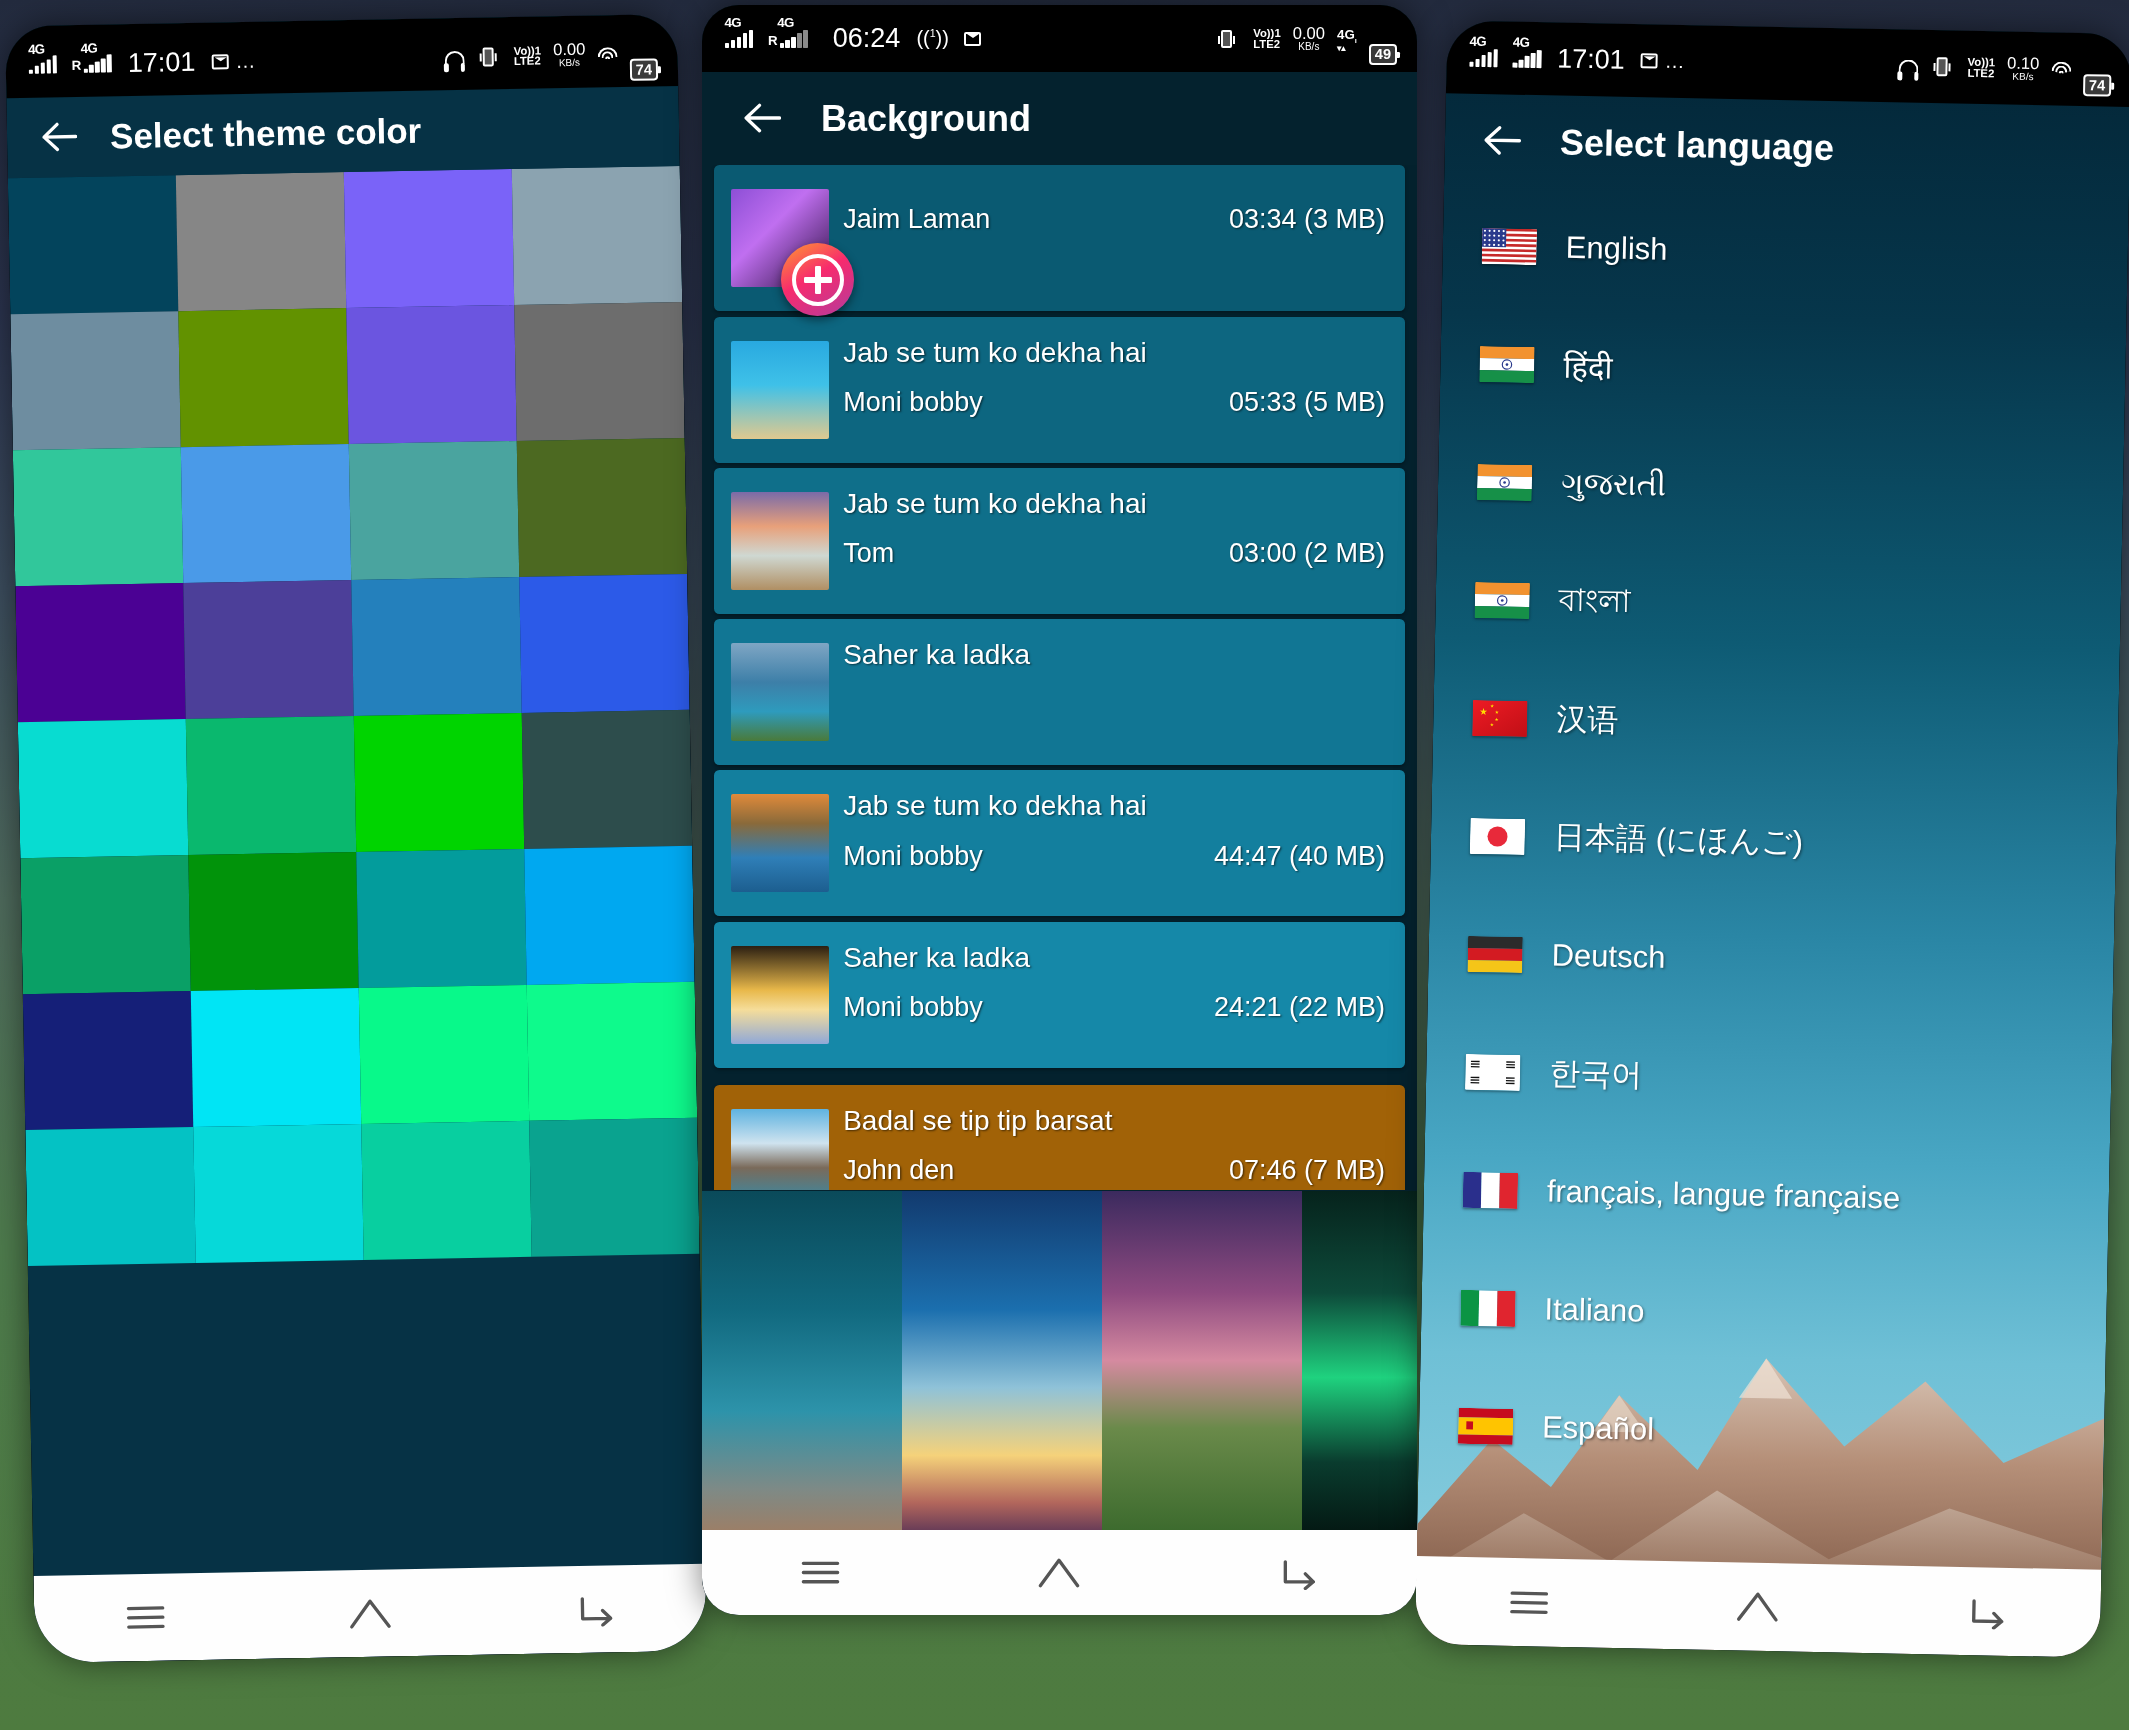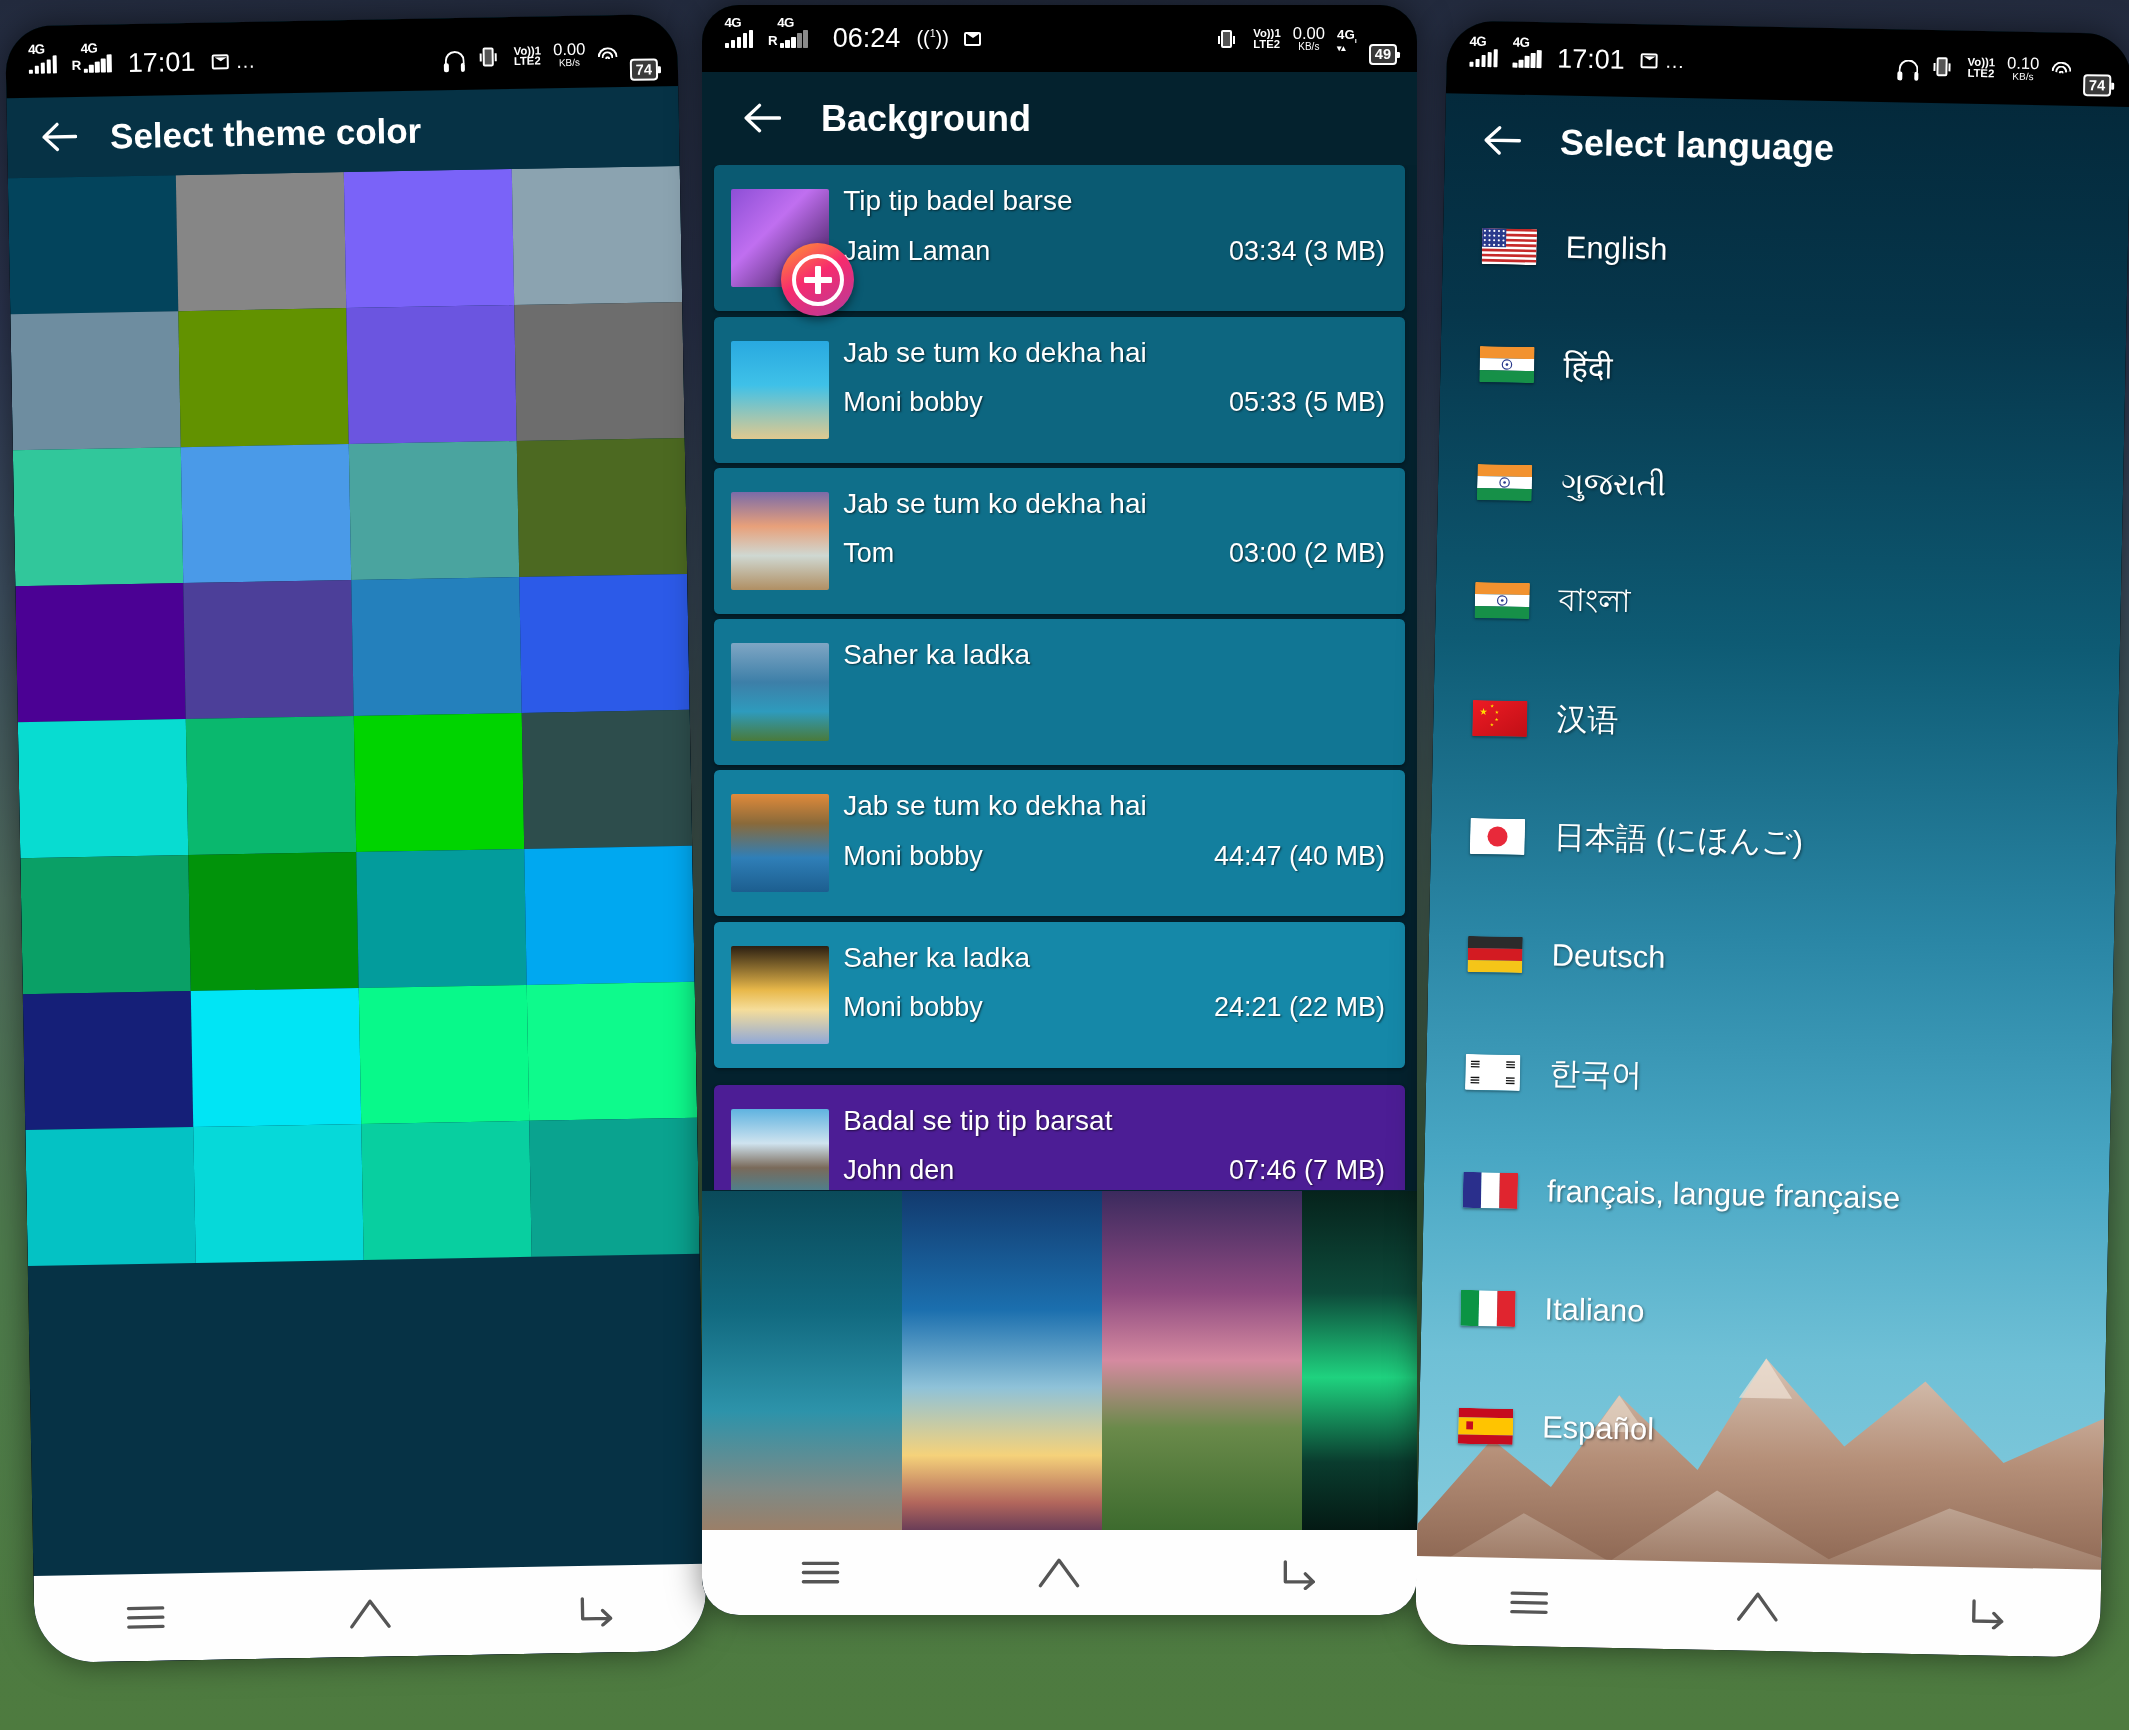--- a/index.html
+++ b/index.html
@@ -372,21 +372,20 @@
             <path d="M26 5 L6 24 L26 43 M6 24 L56 24" stroke="#fff" stroke-width="5" fill="none" stroke-linecap="round" stroke-linejoin="round"></path>
           </svg>
     </span>
     <span class="title">Background</span>
   </div>
 
   <div class="songlist" id="songlist">
         <div class="songrow" style="background: rgb(10, 90, 114);">
           <div class="thumb" style="background:linear-gradient(135deg,#8d4fd6 0%,#c06ff0 40%,#2b1040 100%)"></div>
           <div class="meta">
-            <div class="sname">Tip tip badel barse</div>
             <div class="srow2">
               <span class="sartist">Jaim Laman</span>
               <span class="sdur">03:34  (3 MB)</span>
             </div>
           </div>
         </div>
         <div class="songrow" style="background: rgb(13, 102, 128);">
           <div class="thumb" style="background:linear-gradient(180deg,#29a9e0 0%,#3fc1e8 45%,#dfc98f 100%)"></div>
           <div class="meta">
             <div class="sname">Jab se tum ko dekha hai</div>
@@ -425,21 +424,21 @@
         <div class="songrow" style="background: rgb(21, 136, 168);">
           <div class="thumb" style="background:linear-gradient(180deg,#2b1f12 0%,#e8b84a 45%,#f5dd9a 65%,#8fa8d8 100%)"></div>
           <div class="meta">
             <div class="sname">Saher ka ladka</div>
             <div class="srow2">
               <span class="sartist">Moni bobby</span>
               <span class="sdur">24:21  (22 MB)</span>
             </div>
           </div>
         </div>
-        <div class="songrow" style="background: #4c1d95; margin-top: 17px;">
+        <div class="songrow" style="background: #a16207; margin-top: 17px;">
           <div class="thumb" style="background:linear-gradient(180deg,#5fb3e0 0%,#cfe3ef 35%,#7a6a5a 60%,#2f8fb0 100%)"></div>
           <div class="meta">
             <div class="sname">Badal se tip tip barsat</div>
             <div class="srow2">
               <span class="sartist">John den</span>
               <span class="sdur">07:46  (7 MB)</span>
             </div>
           </div>
         </div>
       </div>

